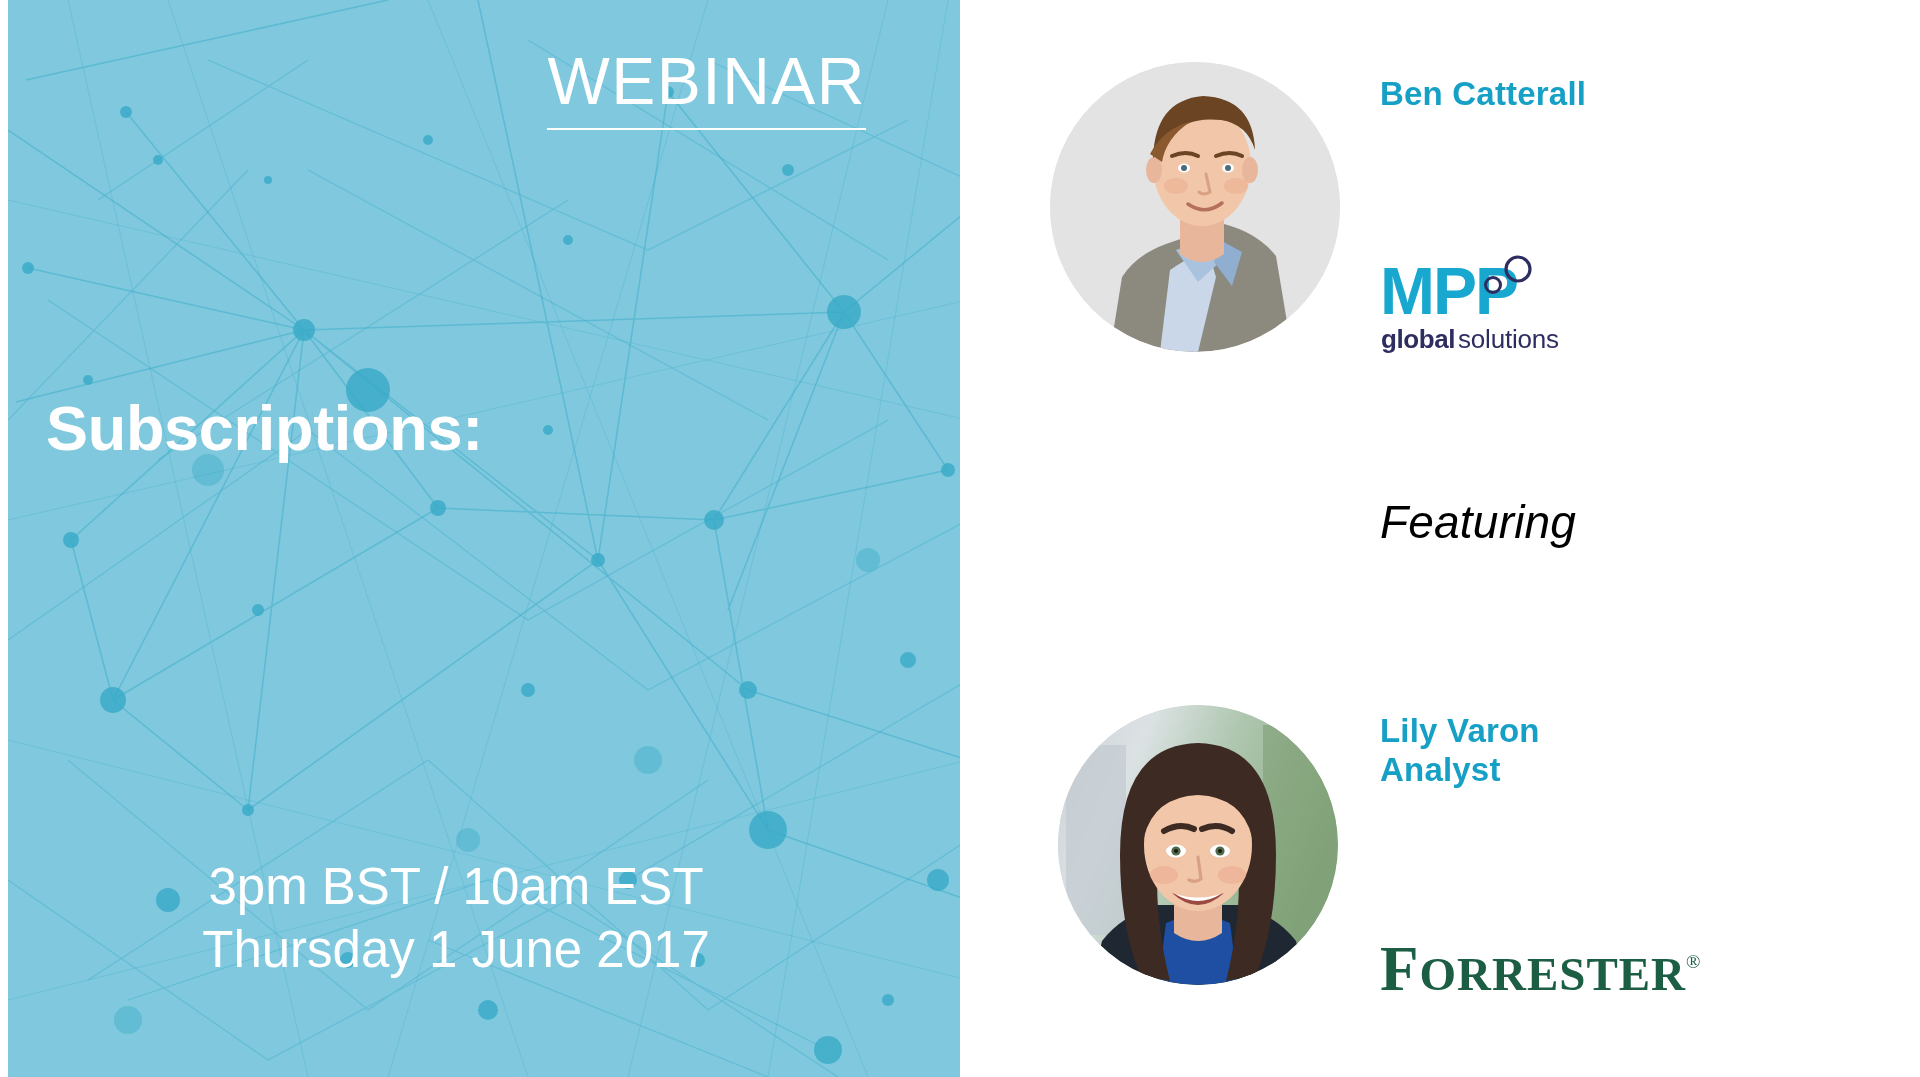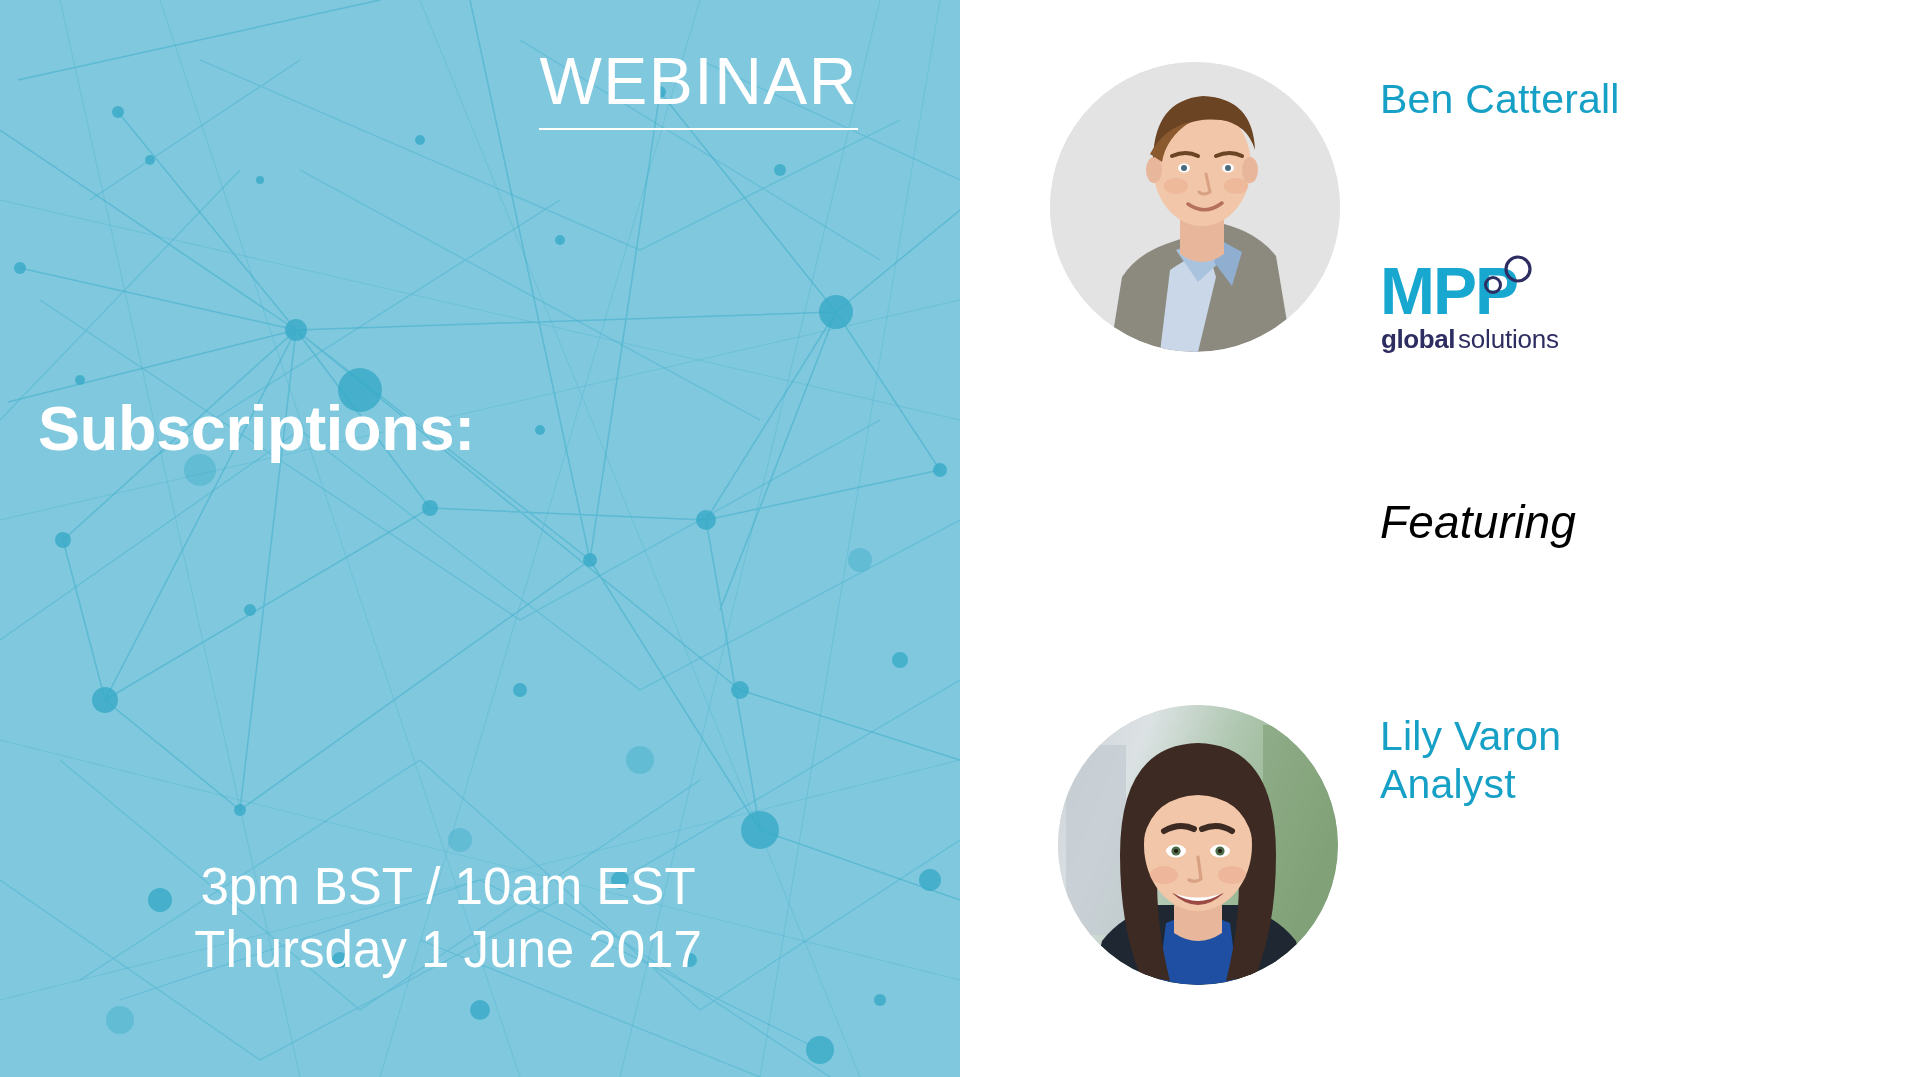--- a/index.html
+++ b/index.html
@@ -17,21 +17,21 @@
     position: relative;
     width: 1920px;
     height: 1077px;
     background: #ffffff;
     overflow: hidden;
   }
 
   
   #left-panel {
     position: absolute;
-    left: 0;
+    left: 8px;
     top: 0;
     width: 960px;
     height: 1077px;
     background: #7FC8DE;
     overflow: hidden;
   }
 
   #network-bg {
     position: absolute;
     left: 0; top: 0;
@@ -142,22 +142,22 @@
   .speaker-text {
     position: absolute;
     left: 420px;
   }
   #ben-text { top: 75px; }
   #lily-text { top: 712px; }
 
   .speaker-name,
   .speaker-role {
     display: block;
-    font-size: 41px;
-    font-weight: 400;
+    font-size: 33px;
+    font-weight: 700;
     color: #16A0C6;
     line-height: 1.18;
     white-space: nowrap;
     letter-spacing: 0.2px;
   }
 
   #featuring {
     position: absolute;
     left: 420px;
     top: 495px;
@@ -412,15 +412,18 @@
           <ellipse cx="174" cy="170" rx="14" ry="9" fill="#E9A68C" opacity="0.5"></ellipse>
         </g>
       </svg>
     </div>
 
     <div id="lily-text" class="speaker-text">
       <span class="speaker-name">Lily Varon</span>
       <span class="speaker-role">Analyst</span>
     </div>
 
+    <div id="forrester-logo">
+      <div id="forrester-wordmark"><span class="fr-cap">F</span><span class="fr-small">ORRESTER</span><span id="forrester-reg">®</span></div>
+    </div>
 
   </div>
 </div>
 
 </body></html>

